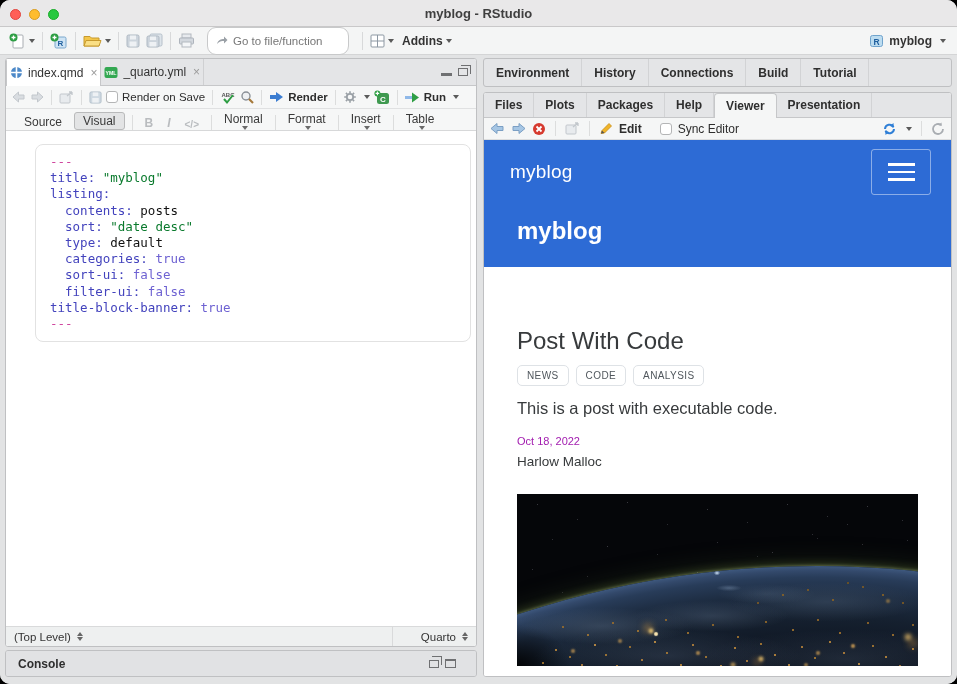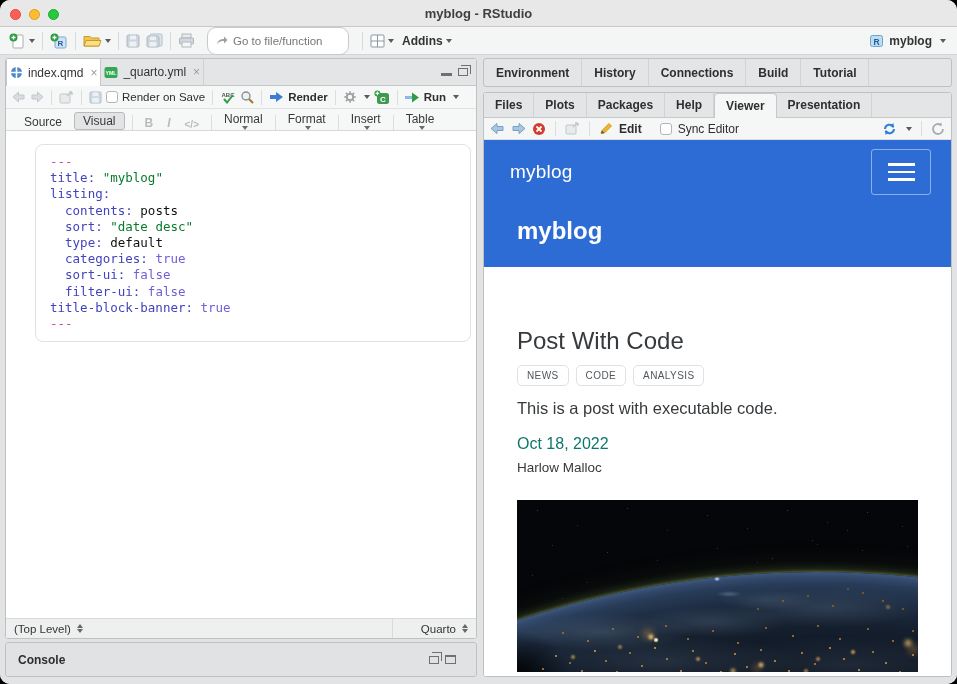--- a/index.html
+++ b/index.html
@@ -67,21 +67,21 @@
   .tok-pln { color:#111; }
 
   .statusbar { height:20px; background:#eef0f0; border-top:1px solid #d9dadb; display:flex; align-items:center; padding:0 8px; font-size:11.5px; color:#333; flex:0 0 auto; }
   .status-right { border-left:1px solid #d9dadb; height:100%; display:flex; align-items:center; padding-left:28px; margin-left:12px; }
   .updown { display:inline-flex; flex-direction:column; gap:1.5px; margin-left:6px; }
   .updown i { width:0; height:0; border-left:3px solid transparent; border-right:3px solid transparent; display:block; }
   .updown .u { border-bottom:4px solid #666; }
   .updown .d { border-top:4px solid #666; }
 
   
-  .console-pane { height:35px; flex:0 0 auto; background:#e1e2e4; }
+  .console-pane { height:27px; flex:0 0 auto; background:#e1e2e4; }
   .console-header { height:100%; display:flex; align-items:center; padding:0 12px; font-size:12px; font-weight:600; color:#2e2e2e; background:#e1e2e4; }
 
   
   .env-pane { height:29px; flex:0 0 auto; background:#e4e5e7; }
   .rtabs { height:100%; display:flex; align-items:center; }
   .rtab { padding:0 12px; font-size:12px; font-weight:600; color:#2f2f2f; height:100%; display:flex; align-items:center; border-right:1px solid #d2d3d5; }
   .viewer-pane { flex:1; min-height:0; }
   .vp-tabbar { height:25px; background:#e4e5e7; border-bottom:1px solid #c6c7c9; display:flex; align-items:flex-end; flex:0 0 auto; }
   .vtab { height:24px; display:flex; align-items:center; padding:0 11px; font-size:12px; font-weight:600; color:#2f2f2f; border-right:1px solid #d2d3d5; }
   .vtab.active { background:#f5f6f6; border:1px solid #c6c7c9; border-bottom:none; border-radius:4px 4px 0 0; margin-bottom:-1px; height:25px; }
@@ -93,21 +93,21 @@
   .brand { color:#fff; font-size:19px; font-weight:300; letter-spacing:.2px; }
   .hamburger { margin-left:auto; width:60px; height:46px; border:1px solid rgba(255,255,255,.45); border-radius:3px; display:flex; flex-direction:column; justify-content:center; align-items:center; gap:5px; }
   .hamburger i { display:block; width:27px; height:2.6px; background:#fff; }
   .blog-banner { height:63px; background:var(--blue,#2d6bd5); padding:0 33px; display:flex; align-items:center; }
   .banner-title { color:#fff; font-size:24px; font-weight:700; margin-top:-10px; }
   .post { padding:60px 33px 0; }
   .post-title { font-size:24px; font-weight:400; color:#373a3c; }
   .badges { display:flex; gap:7px; margin-top:10px; }
   .badge { border:1px solid #dee2e6; border-radius:5px; padding:4px 9px; font-size:10px; color:#50575d; letter-spacing:.4px; }
   .post-desc { margin-top:13px; font-size:16.5px; color:#373a3c; }
-  .post-date { margin-top:17px; font-size:16px; color:#0f766e; }
+  .post-date { margin-top:17px; font-size:11px; color:#a21caf; }
   .post-author { margin-top:7px; font-size:13.5px; color:#373a3c; }
 
   
   .earth-img { margin-top:25px; width:401px; height:172px; background:#050609; position:relative; overflow:hidden; }
   .stars { position:absolute; left:0; top:0; width:1px; height:1px; background:transparent;
     box-shadow: 20px 10px #38383e, 60px 25px #303036, 110px 8px #38383e, 150px 30px #2a2a30, 190px 15px #38383e,
       230px 28px #2e2e34, 270px 10px #38383e, 310px 22px #303036, 350px 12px #38383e, 385px 26px #2e2e34,
       35px 45px #2e2e34, 90px 52px #38383e, 140px 60px #2a2a30, 200px 48px #303036, 255px 58px #38383e,
       300px 44px #2a2a30, 345px 50px #303036, 390px 46px #2e2e34, 15px 75px #303036, 70px 82px #2a2a30,
       125px 88px #2e2e34, 180px 78px #38383e, 240px 62px #2a2a30, 295px 40px #2e2e34, 330px 30px #303036,

